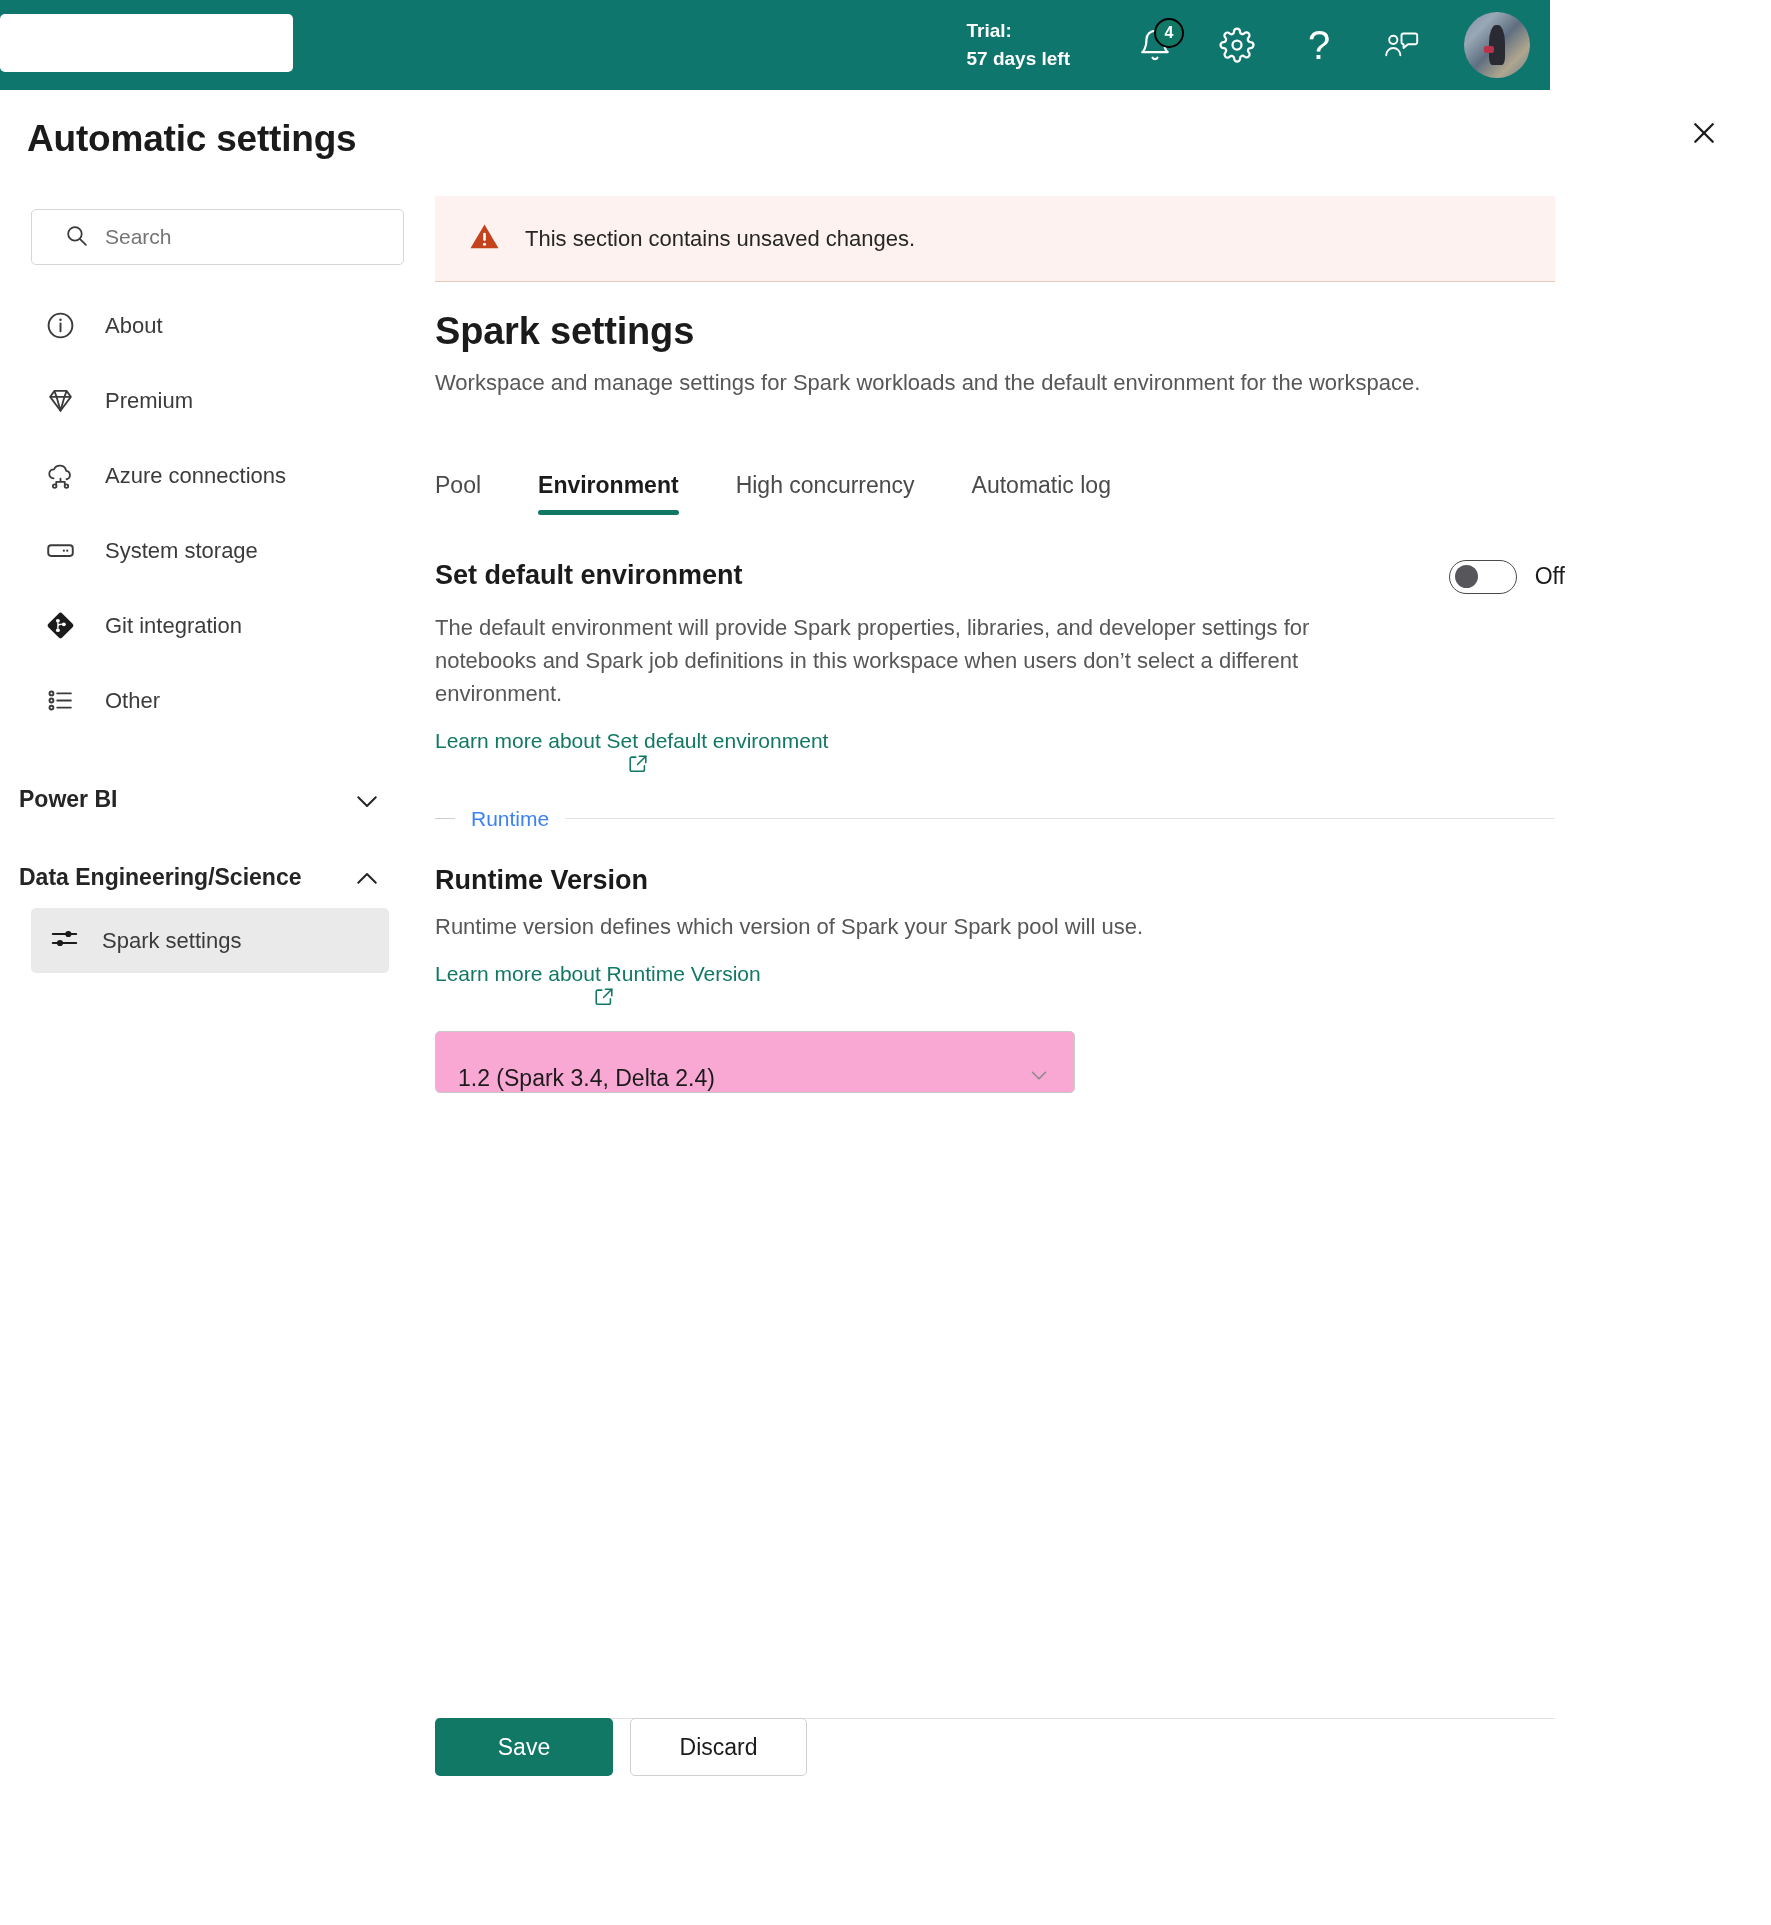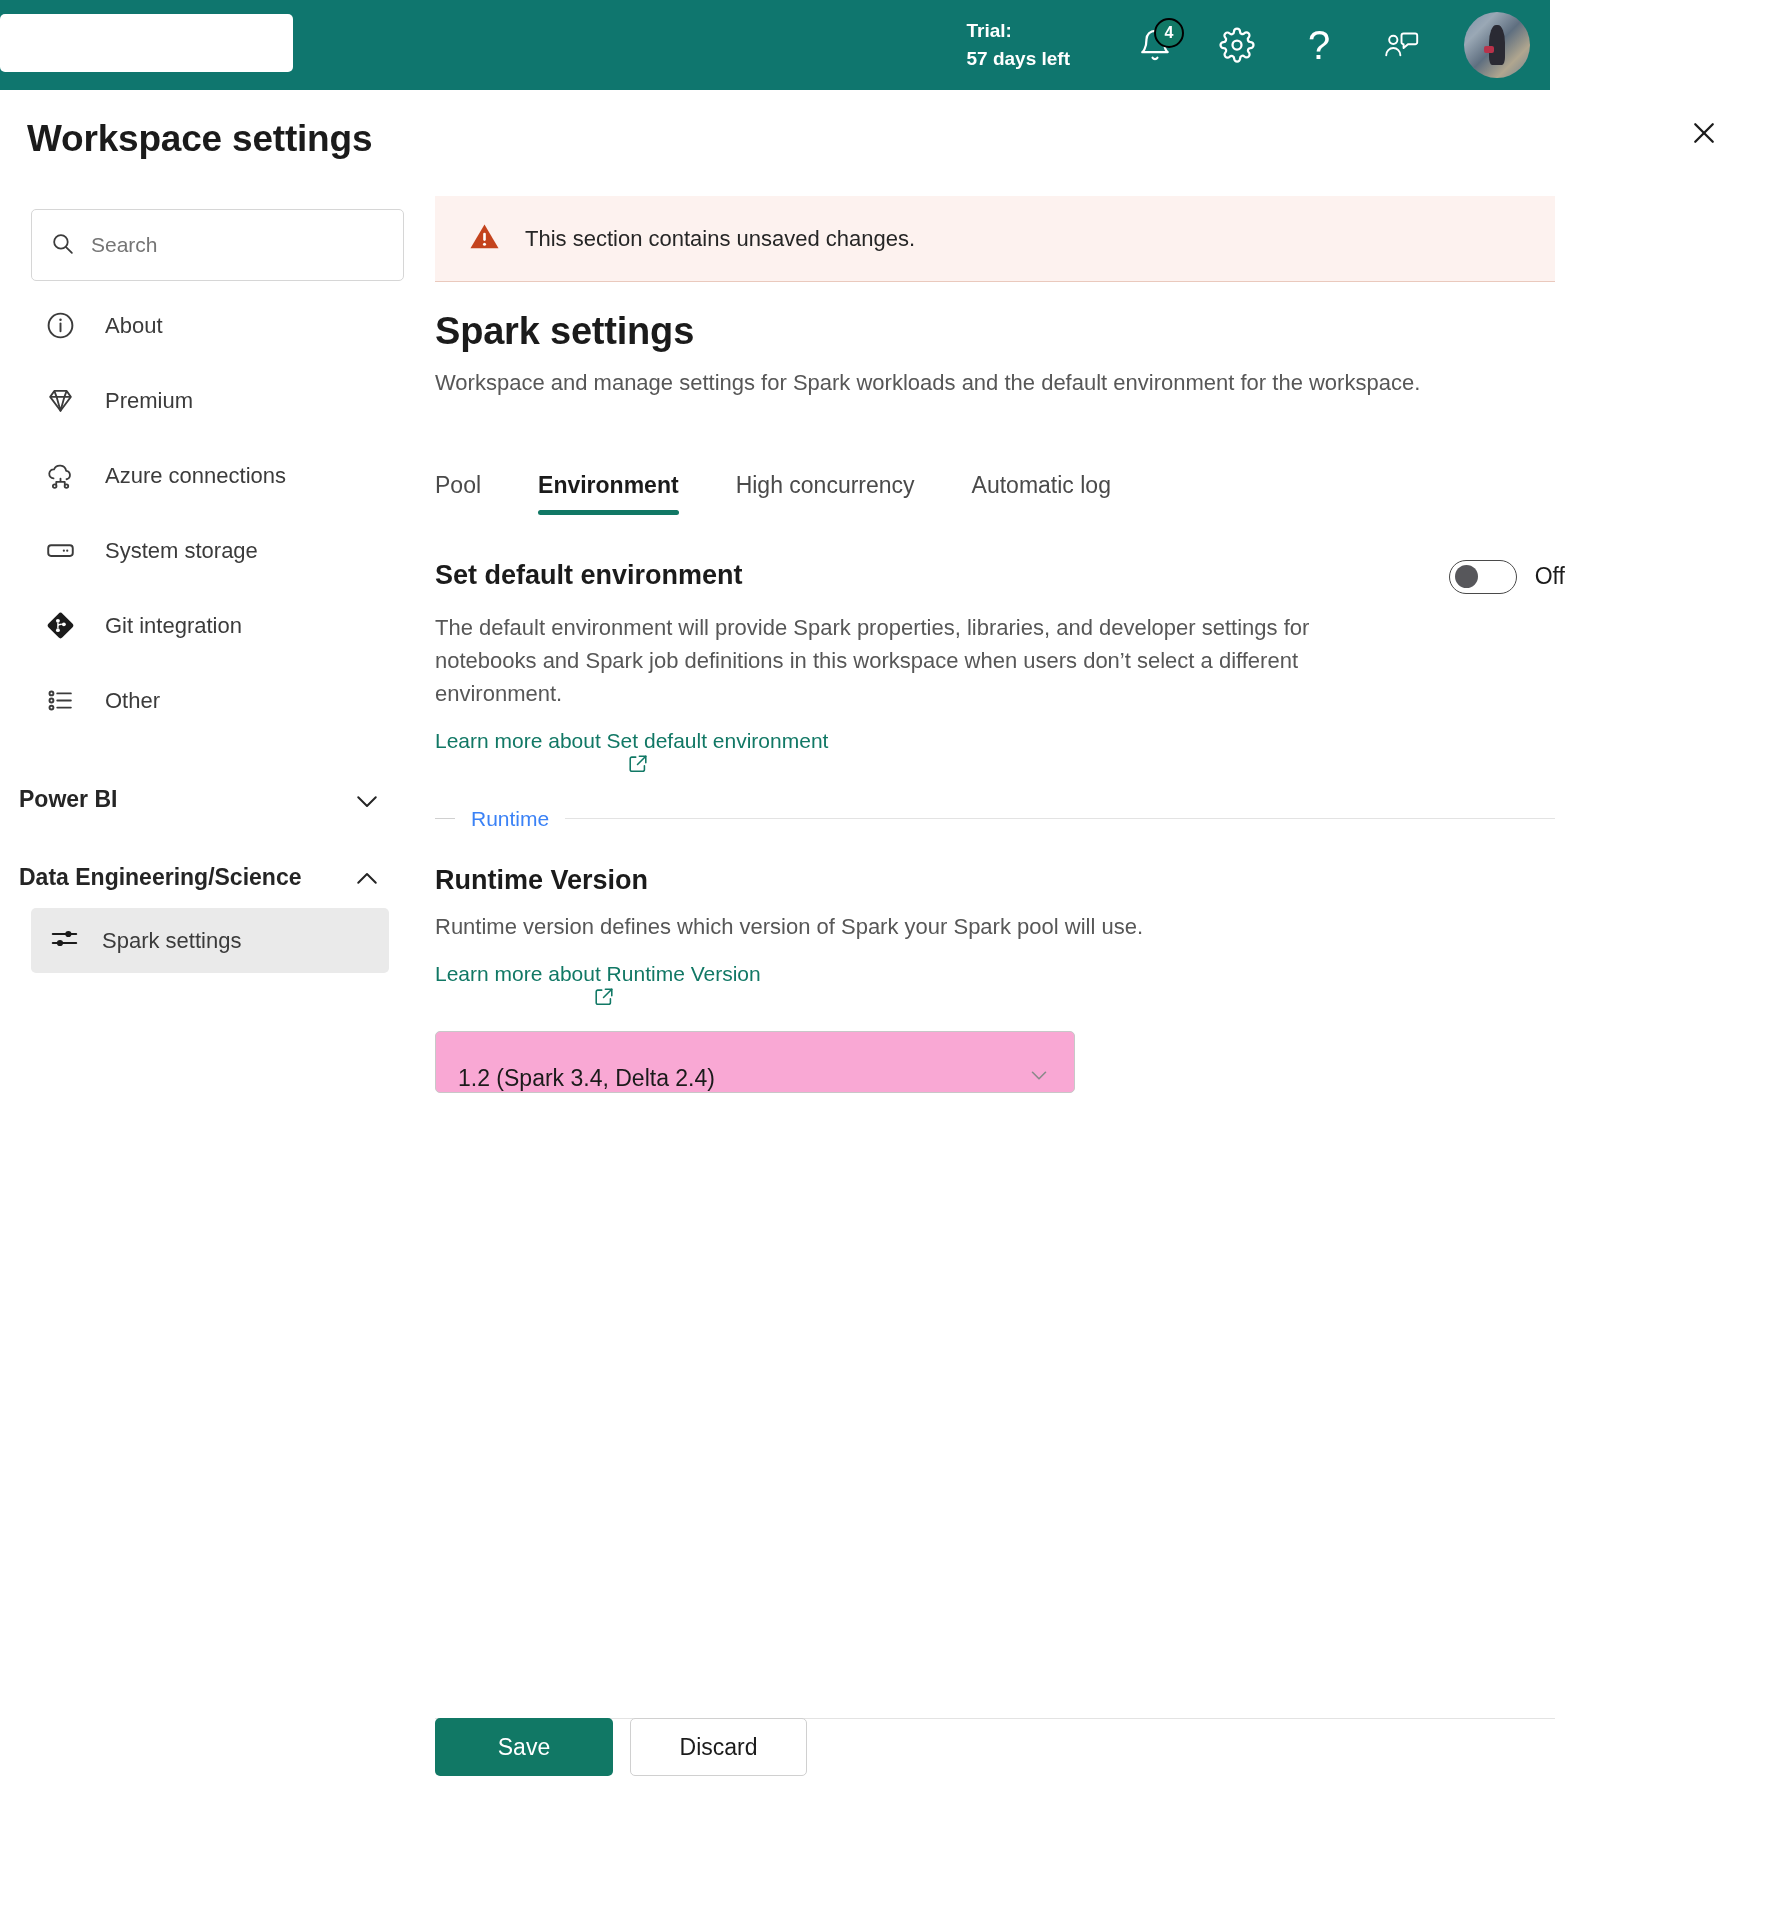--- a/index.html
+++ b/index.html
@@ -127,27 +127,28 @@
   .sidebar {
     position: absolute;
     left: 0; top: 196px;
     width: 420px;
     height: 1729px;
     background: #ffffff;
   }
   .search-wrap {
     position: absolute;
     left: 31px; top: 13px;
-    width: 373px; height: 72px;
+    width: 373px; height: 56px;
     border: 1px solid #d6d6d6;
     border-radius: 5px;
     display: flex;
     align-items: center;
     padding: 8px 18px;
     background: #ffffff;
+    justify-content: flex-end;
   }
   .search-input {
     border: none;
     outline: none;
     font-size: 21px;
     color: #707070;
     font-family: "Liberation Sans", sans-serif;
     background: transparent;
     margin-left: 16px;
     width: 280px;
@@ -445,21 +446,21 @@
           <path d="M16 3h9a1.6 1.6 0 0 1 1.6 1.6v5.2A1.6 1.6 0 0 1 25 11.4h-5.6L16 14.4V11.4h0a1.6 1.6 0 0 1-1.6-1.6V4.6A1.6 1.6 0 0 1 16 3z"></path>
         </svg>
       </span>
     </div>
 
     <div class="avatar"></div>
   </div>
 </div>
 
 <div class="page-header">
-  <div class="page-title">Workspace settings</div>
+  <div class="page-title">Automatic settings</div>
   <div class="close-btn">
     <span>
       <svg width="30" height="30" viewBox="0 0 24 24" fill="none" stroke="#1b1b1b" stroke-width="1.8" stroke-linecap="round">
         <line x1="5" y1="5" x2="19" y2="19"></line>
           <line x1="19" y1="5" x2="5" y2="19"></line>
       </svg>
     </span>
   </div>
 </div>
 

